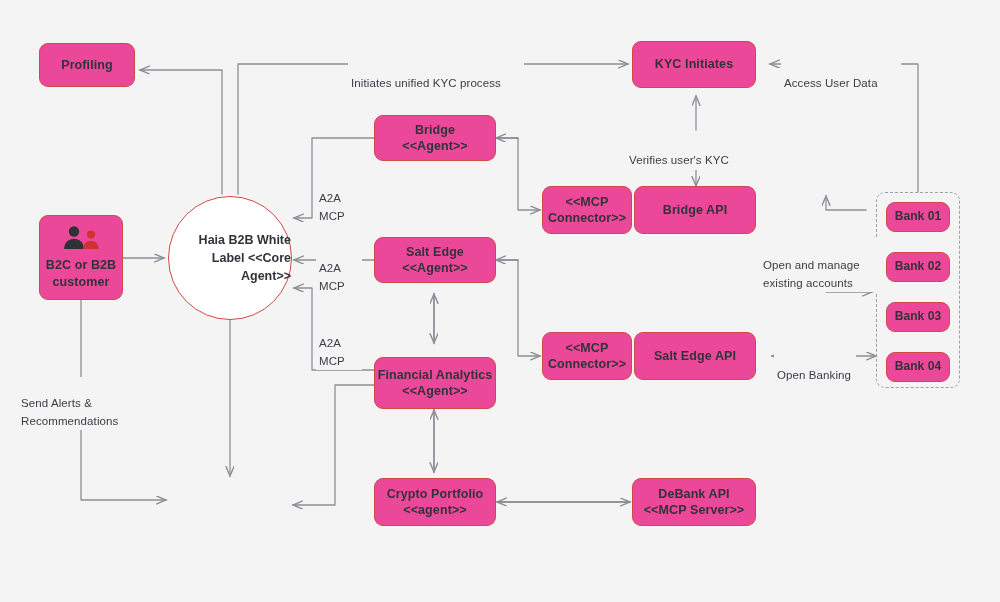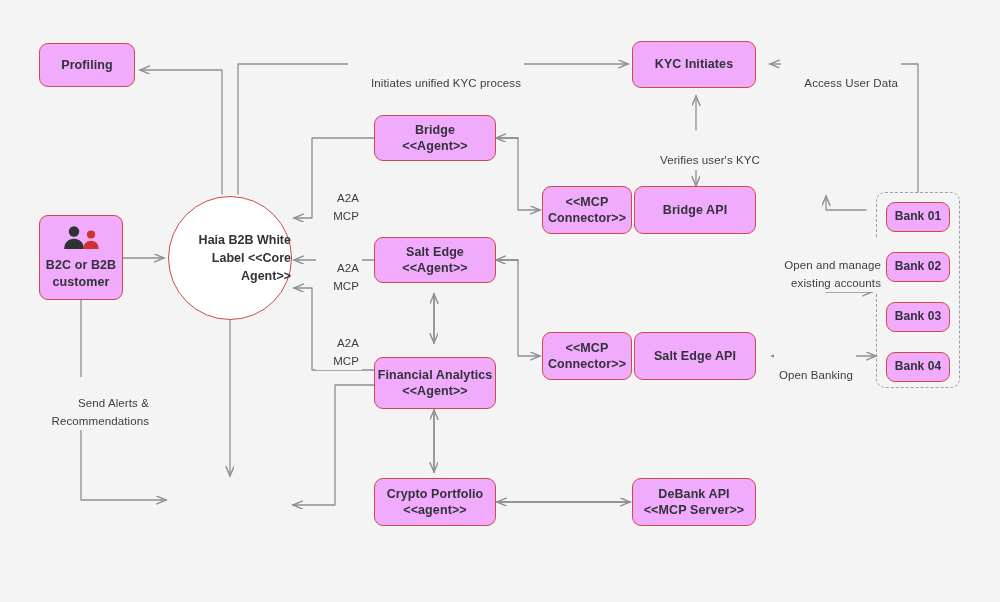--- a/index.html
+++ b/index.html
@@ -9,21 +9,21 @@
     font-family:"Liberation Sans","DejaVu Sans",sans-serif;
     overflow:hidden;
     position:relative;
   }
   #canvas{position:absolute;left:0;top:0;width:1000px;height:602px;}
   svg.edges{position:absolute;left:0;top:0;width:1000px;height:602px;pointer-events:none;}
 
   .node{
     position:absolute;
     box-sizing:border-box;
-    background:#f0abfc;
+    background:#ec4899;
     border:1.6px solid #d0494a;
     border-radius:9px;
     color:#32323a;
     font-size:12.5px;
     font-weight:bold;
     line-height:1.32;
     display:flex;
     align-items:center;
     justify-content:center;
     text-align:center;
@@ -57,21 +57,21 @@
     border-radius:9px;
     background:transparent;
     z-index:2;
   }
 
   .edge-label{
     position:absolute;
     color:#3c3c44;
     font-size:11.5px;
     line-height:1.55;
-    text-align:right;
+    text-align:left;
     white-space:pre-line;
     background:#f4f4f5;
     padding:0 3px;
     z-index:4;
     letter-spacing:0.1px;
   }
 </style>
 </head>
 <body>
 
@@ -223,21 +223,21 @@
   </div>
 
   <div class="edge-label" style="left:348px;top:57px;width:170px;">
     <span>Initiates unified KYC process</span>
   </div>
 
   <div class="edge-label" style="left:781px;top:57px;width:114px;">
     <span>Access User Data</span>
   </div>
 
-  <div class="edge-label" style="left:639px;top:134px;width:118px;">
+  <div class="edge-label" style="left:626px;top:134px;width:118px;">
     <span>Verifies user's KYC</span>
   </div>
 
   <div class="edge-label" style="left:316px;top:172px;width:40px;">
     <span>A2A
 MCP</span>
   </div>
 
   <div class="edge-label" style="left:316px;top:242px;width:40px;">
     <span>A2A

